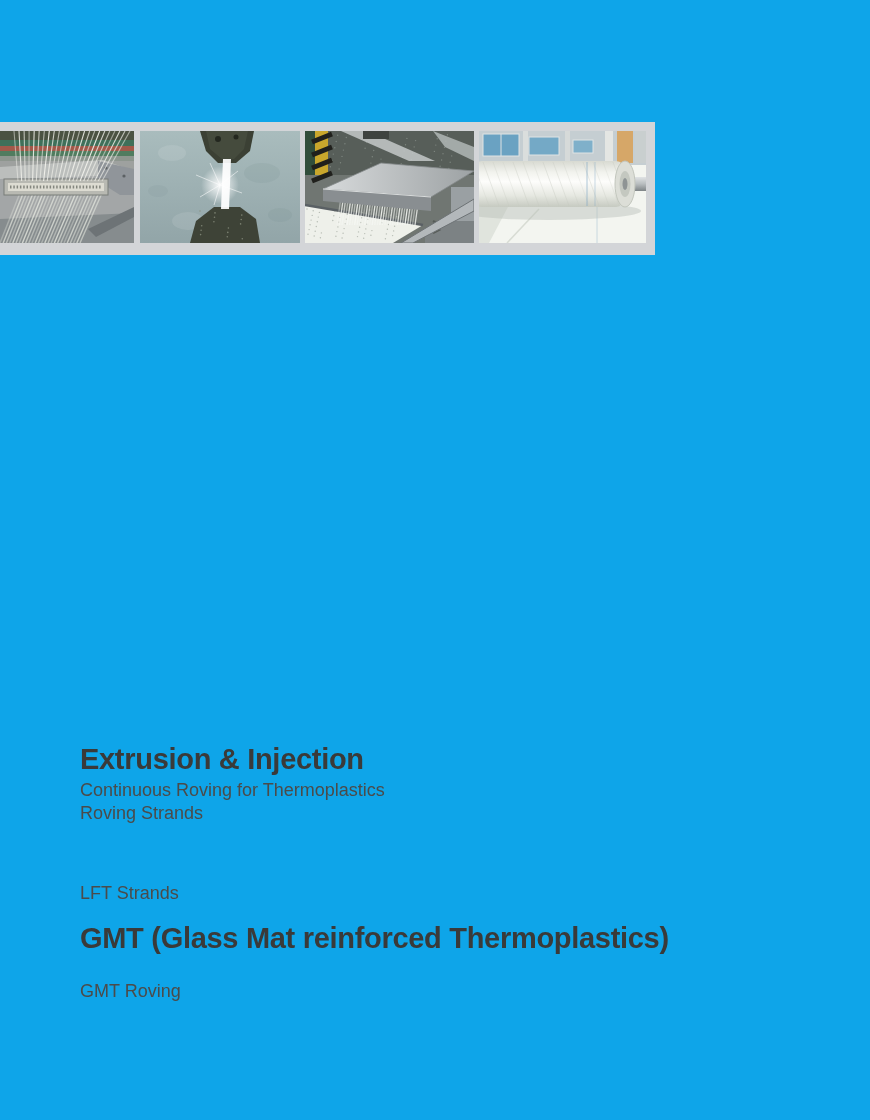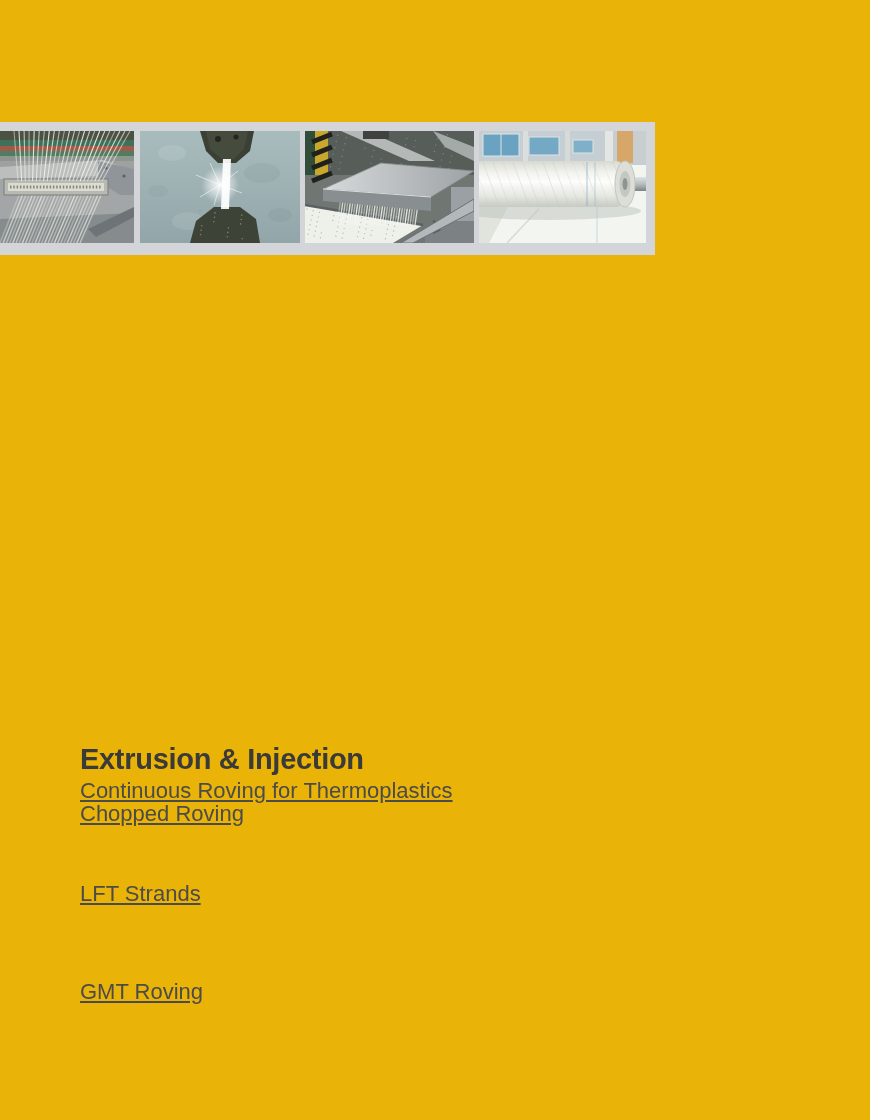--- a/index.html
+++ b/index.html
@@ -1,37 +1,37 @@
 <!DOCTYPE html>
 <html><head>
 <meta charset="utf-8">
 <style>
   html,body{margin:0;padding:0;background:#ffffff;}
   .page{
-    position:relative;width:870px;height:1120px;background:#eab308;
+    position:relative;width:870px;height:1120px;background:#0ea5e9;
     overflow:hidden;font-family:"Liberation Sans","DejaVu Sans",sans-serif;
   }
   .banner{
     position:absolute;left:0;top:122px;width:655px;height:133px;
     background:#d3d5d8;
   }
   .photo{position:absolute;top:9px;height:112px;overflow:hidden;}
   .photo svg{display:block;width:100%;height:100%;}
   .p1{left:0;width:134px;}
   .p2{left:140px;width:160px;}
   .p3{left:305px;width:169px;}
   .p4{left:479px;width:167px;}
   .txt{position:absolute;left:80px;margin:0;white-space:nowrap;}
   .h{
     font-weight:700;font-size:29px;line-height:33px;
     letter-spacing:-0.3px;color:#3a3a39;
   }
   .b{
-    font-weight:400;font-size:22px;line-height:23px;
-    letter-spacing:0;color:#4b4b4a;text-decoration:underline;
+    font-weight:400;font-size:18px;line-height:23px;
+    letter-spacing:0;color:#4b4b4a;
   }
   .h1{top:743px;} .s1l1{top:779px;} .s1l2{top:802px;}
   .h2{top:842px;} .s2l1{top:882px;}
   .h3{top:922px;} .s3l1{top:980px;}
 </style>
 </head>
 <body>
 
 <div class="page">
 
@@ -402,19 +402,20 @@
         <ellipse cx="146" cy="53" rx="10" ry="23" fill="#dcded7" stroke="#c2c6bd" stroke-width="1"></ellipse>
         <ellipse cx="146" cy="53" rx="5.5" ry="13" fill="#c4c8c0"></ellipse>
         <ellipse cx="146" cy="53" rx="2.5" ry="6" fill="#8e9494"></ellipse>
       </svg>
     </div>
 
   </div>
 
   <h2 class="txt h h1">Extrusion &amp; Injection</h2>
   <p class="txt b s1l1">Continuous Roving for Thermoplastics</p>
-  <p class="txt b s1l2">Chopped Roving</p>
+  <p class="txt b s1l2">Roving Strands</p>
 
   <p class="txt b s2l1">LFT Strands</p>
 
+  <h2 class="txt h h3">GMT (Glass Mat reinforced Thermoplastics)</h2>
   <p class="txt b s3l1">GMT Roving</p>
 
 </div>
 
 </body></html>

